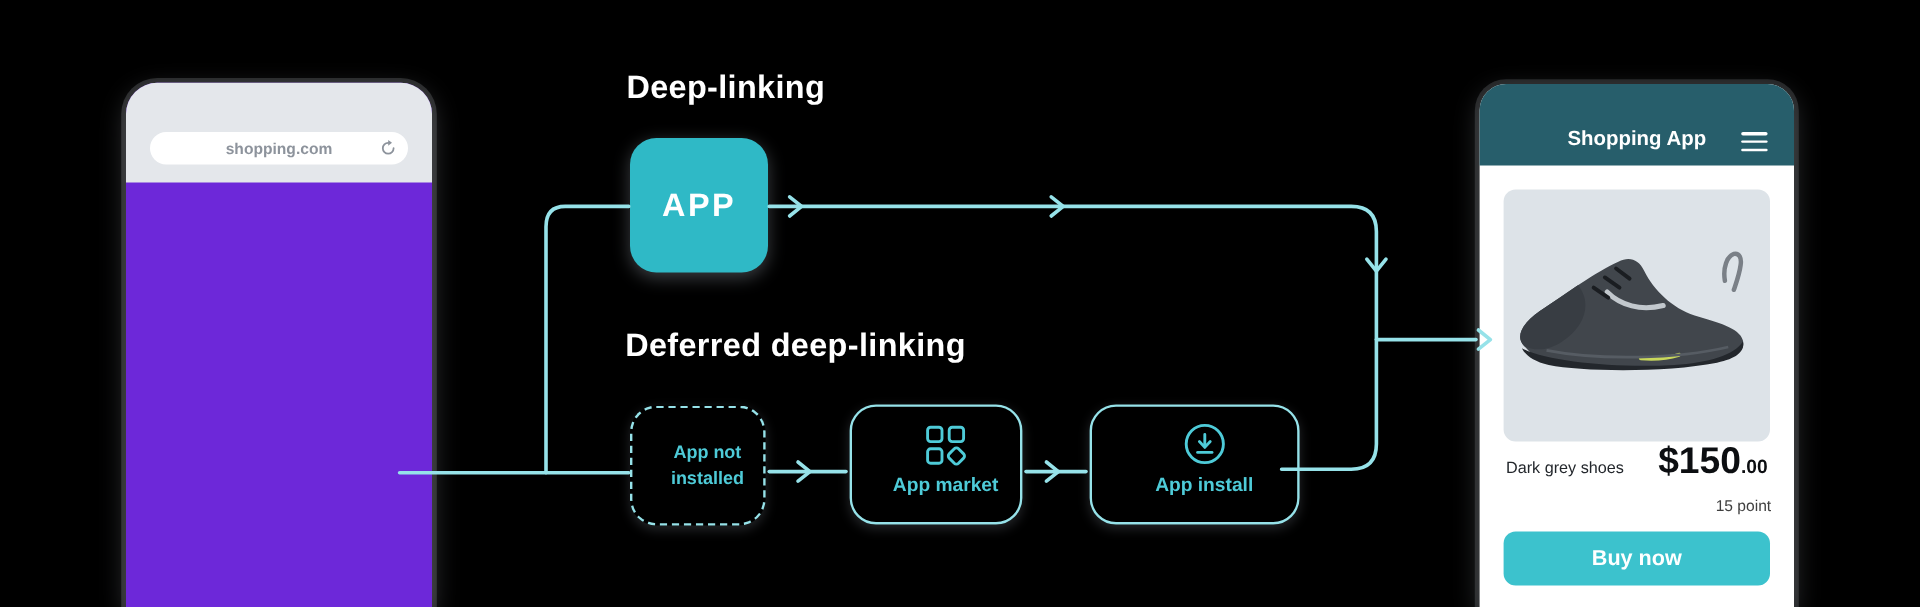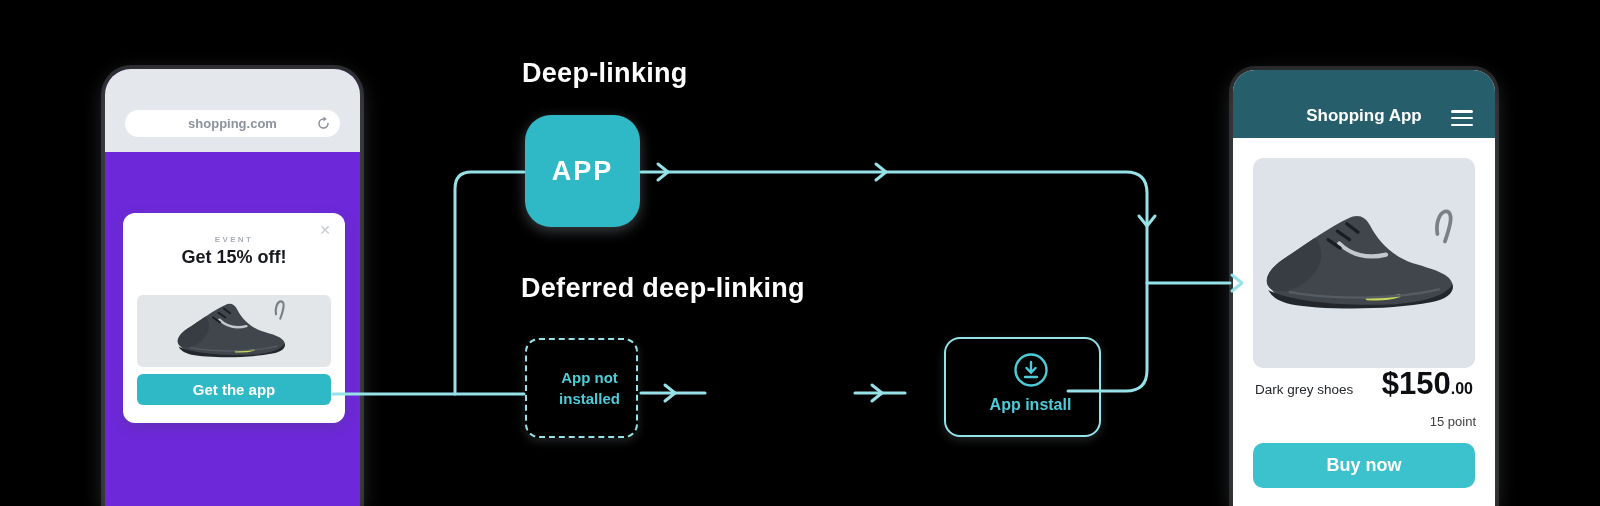--- a/index.html
+++ b/index.html
@@ -18,21 +18,21 @@
   .app-node span{color:#fff;font-size:27px;font-weight:700;letter-spacing:2px;}
 
   
   .fbox{position:absolute;box-sizing:border-box;display:flex;flex-direction:column;align-items:center;
     box-shadow:0 3px 10px rgba(160,170,180,.22);background:transparent;padding-left:16px;}
   .fbox-label{color:#4ecbd8;font-weight:700;}
   .fbox1{left:525px;top:338px;width:113px;height:100px;border:2px dashed #96e2e9;border-radius:14px;
     justify-content:center;}
   .fbox1 .fbox-label{font-size:15px;line-height:1.4;text-align:center;}
   .fbox2{left:708px;top:337px;width:144px;height:100px;border:2px solid #96e2e9;border-radius:16px;padding-top:14px;}
-  .fbox3{left:944px;top:337px;width:157px;height:100px;border:2px solid #96e2e9;border-radius:16px;padding-top:12px;}
+  .fbox3{left:908px;top:337px;width:175px;height:100px;border:2px solid #96e2e9;border-radius:16px;padding-top:12px;}
   .fbox2 .fbox-label,.fbox3 .fbox-label{font-size:16px;margin-top:7px;}
   .fbox-icon{display:block;}
 
   
   .phone-left{position:absolute;left:105px;top:69px;width:255px;height:437px;background:#6d28d9;
     border-radius:26px 26px 0 0;box-shadow:0 0 0 4px rgba(205,210,218,.18),0 6px 22px rgba(185,192,202,.28);}
   .pl-topbar{position:absolute;left:0;top:0;right:0;height:83px;background:#e4e7eb;border-radius:26px 26px 0 0;}
   .pl-url{position:absolute;left:20px;top:41px;width:215px;height:27px;background:#fff;border-radius:14px;
     display:flex;align-items:center;justify-content:center;}
   .pl-url-text{font-size:13px;color:#8d939c;font-weight:600;}
@@ -61,21 +61,21 @@
   .pr-name{position:absolute;left:22px;top:312px;font-size:13.5px;color:#23272c;font-weight:500;}
   .pr-price{position:absolute;right:22px;top:296px;color:#0c0e11;white-space:nowrap;}
   .pr-price .big{font-size:31px;font-weight:700;}
   .pr-price .small{font-size:16px;font-weight:700;}
   .pr-points{position:absolute;right:19px;top:344px;font-size:13px;color:#404040;}
   .pr-buy{position:absolute;left:20px;top:373px;width:222px;height:45px;background:#3cc2cd;border-radius:10px;
     display:flex;align-items:center;justify-content:center;color:#fff;font-size:18px;font-weight:700;}
 
   
   .connectors{position:absolute;left:0;top:0;z-index:30;pointer-events:none;}
-  .layer-phones{z-index:10;} .layer-flow{z-index:20;}
+  .layer-phones{z-index:10;} .layer-flow{z-index:20;border-radius:22px;}
   .hidden-defs{position:absolute;width:0;height:0;overflow:hidden;}
 </style>
 </head>
 <body>
 
 <svg class="hidden-defs" aria-hidden="true">
   <defs>
     <g id="sneaker">
       <path d="M193,34 C191,22 195,12 201,10 C206,9 208,14 207,20 C206,28 203,36 201,42" fill="none" stroke="#7a8087" stroke-width="4" stroke-linecap="round"></path>
       <path d="M14,92 C6,84 12,72 28,61 C52,45 78,26 98,17 C108,12 116,15 121,25 C130,43 146,58 166,65 C186,71 206,76 209,87 C212,97 200,104 178,107 C128,113 62,112 38,107 C24,104 20,98 14,92 Z" fill="#41464c"></path>
@@ -95,47 +95,45 @@
     <div class="pl-topbar">
       <div class="pl-url">
         <span class="pl-url-text">shopping.com</span>
         <svg class="pl-refresh" viewBox="0 0 16 16">
           <path d="M12.8,8 A4.8,4.8 0 1 1 8,3.2" fill="none" stroke="#8d939c" stroke-width="1.6" stroke-linecap="round"></path>
           <path d="M8,0.6 L11.4,3.2 L8,5.8 Z" fill="#8d939c"></path>
         </svg>
       </div>
     </div>
 
-    <div class="promo">
-      <div class="promo-eyebrow">EVENT</div>
-      <div class="promo-headline">Get 15% off!</div>
-      <div class="promo-close">✕</div>
-      <div class="promo-imgbox">
-        <svg width="176" height="70" viewBox="0 0 230 130">
-          <use href="#sneaker"></use>
-        </svg>
-      </div>
-      <div class="promo-cta">Get the app</div>
-    </div>
   </div>
 
   <div class="flow-title title-mid">Deferred deep-linking</div>
   <div class="flow-title title-top">Deep-linking</div>
 
   <div class="app-node layer-flow">
     <span>APP</span>
   </div>
 
   <div class="fbox fbox1 layer-flow">
     <span class="fbox-label">
       <span>App not</span><br>
       <span>installed</span>
     </span>
   </div>
 
+  <div class="fbox fbox2 layer-flow">
+    <svg class="fbox-icon" width="36" height="36" viewBox="0 0 36 36">
+      <rect x="3" y="3" width="12" height="12" rx="2.5" fill="none" stroke="#4ecbd8" stroke-width="2.4"></rect>
+      <rect x="21" y="3" width="12" height="12" rx="2.5" fill="none" stroke="#4ecbd8" stroke-width="2.4"></rect>
+      <rect x="3" y="21" width="12" height="12" rx="2.5" fill="none" stroke="#4ecbd8" stroke-width="2.4"></rect>
+      <rect x="21.5" y="21.5" width="11" height="11" rx="2.5" fill="none" stroke="#4ecbd8" stroke-width="2.4" transform="rotate(45 27 27)"></rect>
+    </svg>
+    <span class="fbox-label">App market</span>
+  </div>
 
   <div class="fbox fbox3 layer-flow">
     <svg class="fbox-icon" width="38" height="38" viewBox="0 0 38 38">
       <circle cx="19" cy="19" r="15.5" fill="none" stroke="#4ecbd8" stroke-width="2.4"></circle>
       <path d="M19,11 V21 M14.5,17 L19,21.8 L23.5,17" fill="none" stroke="#4ecbd8" stroke-width="2.4" stroke-linecap="round" stroke-linejoin="round"></path>
       <path d="M13,26 H25" stroke="#4ecbd8" stroke-width="2.4" stroke-linecap="round"></path>
     </svg>
     <span class="fbox-label">App install</span>
   </div>
 

